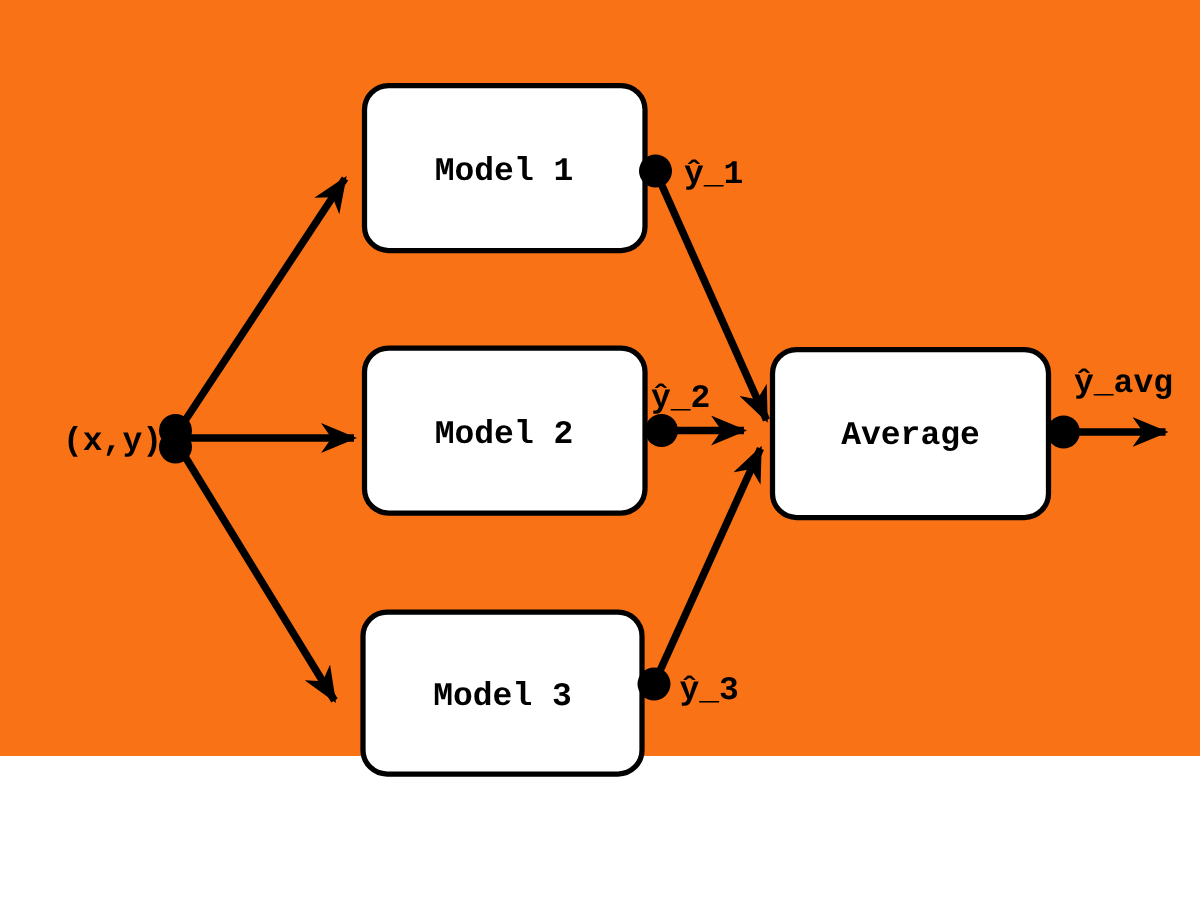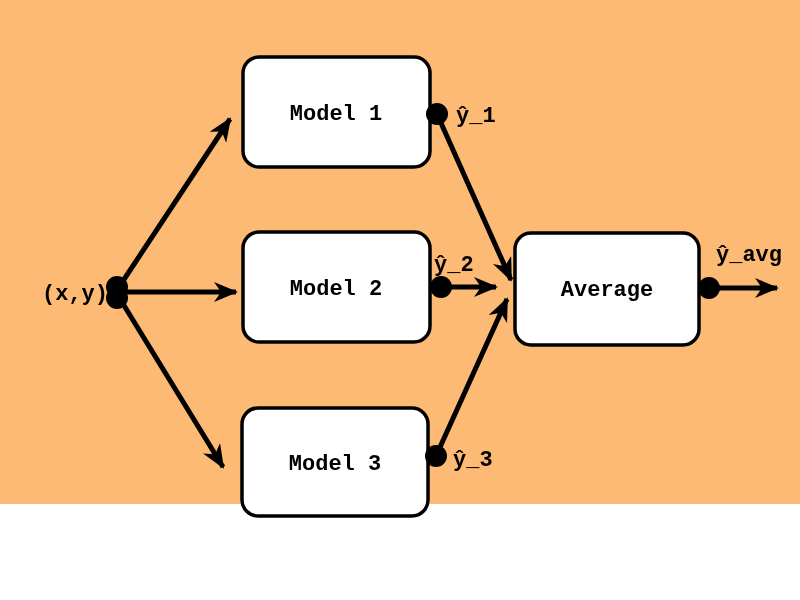--- a/index.html
+++ b/index.html
@@ -7,21 +7,21 @@
     padding: 0;
     background: #ffffff;
     width: 800px;
     height: 600px;
     overflow: hidden;
   }
   .canvas {
     position: relative;
     width: 800px;
     height: 504px;
-    background: #fdba74;
+    background: #f97316;
   }
   svg text {
     font-family: "Liberation Mono", "DejaVu Sans Mono", monospace;
     font-weight: bold;
     fill: #000000;
   }
   .node-label { font-size: 22px; }
   .edge-label { font-size: 22px; }
 </style>
 </head>

